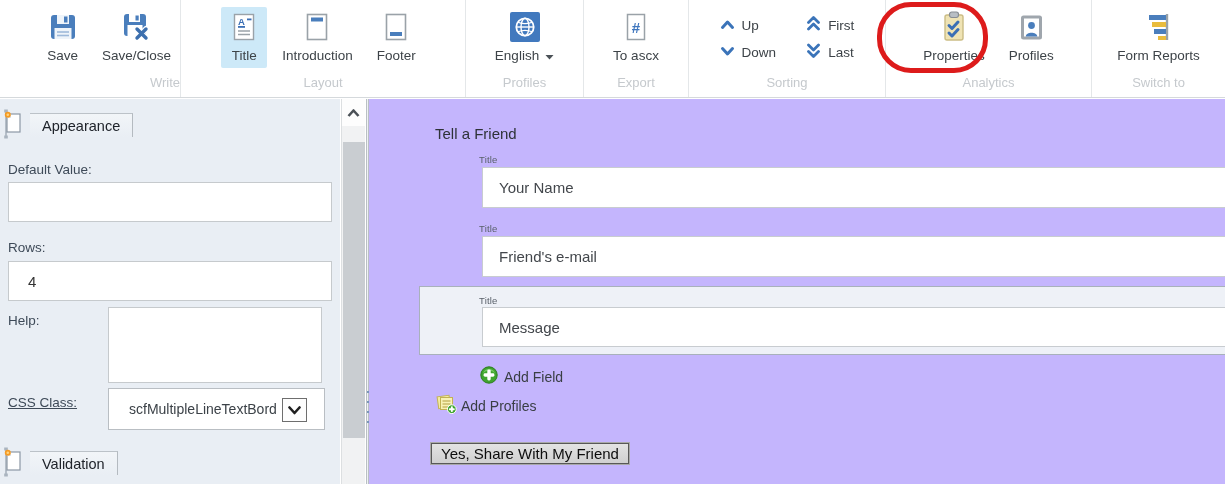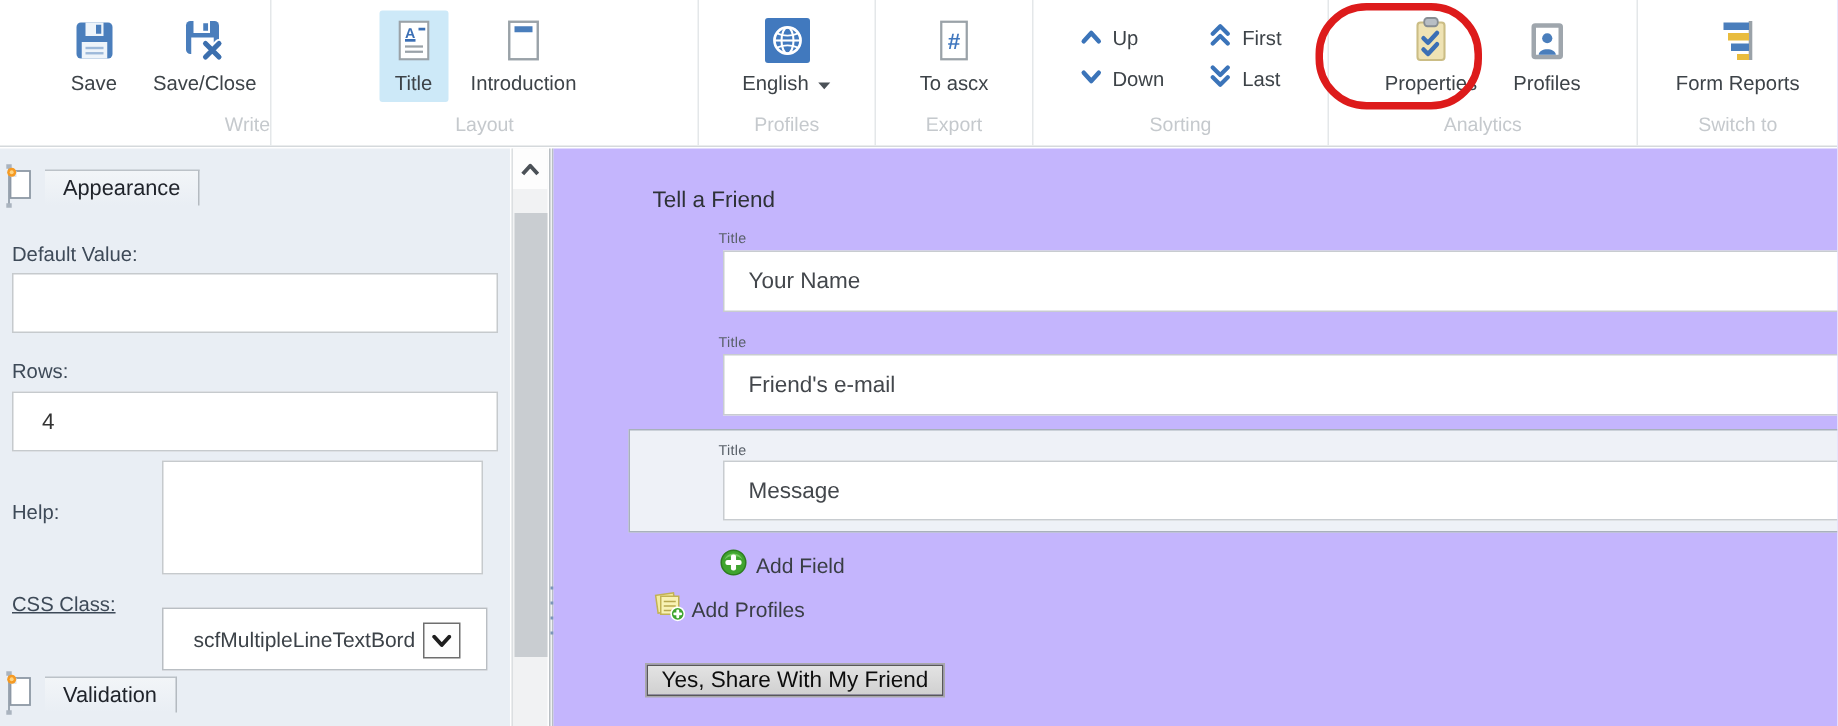--- a/index.html
+++ b/index.html
@@ -33,26 +33,26 @@
   .sec-head.validation { top:348px; left:2px; }
   .sec-title { font-size:14.5px; font-weight:normal; color:#20242b; padding:4px 12px 3px;
                border-top:1px solid #bcc2c8; border-right:1px solid #b4bac0; margin-top:4px;
                background:linear-gradient(#f2f5f8, #e9eef4); }
   .side-label { position:absolute; left:8px; font-size:13.5px; color:#3e4a58; }
   .side-input { position:absolute; left:8px; width:324px; height:40px; background:#fff;
                 border:1px solid #c6cacd; font-size:15px; color:#333; padding-left:19px;
                 font-family:"Liberation Sans", sans-serif; }
   .lbl-default { top:63px; } .inp-default { top:83px; }
   .lbl-rows { top:141px; } .inp-rows { top:162px; }
-  .lbl-help { top:214px;margin-top:21px; }
+  .lbl-help { top:214px; }
   .inp-help { position:absolute; left:108px; top:208px; width:214px; height:76px; background:#fff;
               border:1px solid #c6cacd; resize:none; font-family:"Liberation Sans", sans-serif; }
   .lbl-css { top:296px;text-decoration:underline; }
   .css-select { position:absolute; left:108px; top:289px; width:217px; height:42px; background:#fff;
-                border:1px solid #b9bec3; overflow:hidden;margin-top:17px; }
+                border:1px solid #b9bec3; overflow:hidden; }
   .css-select-value { position:absolute; left:20px; top:0; width:156px; height:100%; display:flex;
                       align-items:center; font-size:14px; color:#3c4248; white-space:nowrap; overflow:hidden; }
   .dd-btn { position:absolute; right:17px; top:9px; width:25px; height:24px; background:#fdfdfd;
             border:1px solid #6e6e6e; display:flex; align-items:center; justify-content:center; }
 
   
   .vscroll { position:absolute; left:341px; top:99px; bottom:0; width:24px; background:#f1f2f3;
              border-left:1px solid #dcdfe1; }
   .scroll-up { position:absolute; top:0; left:0; width:100%; height:27px; background:#fdfdfd;
                display:flex; align-items:center; justify-content:center; }
@@ -139,20 +139,29 @@
         </div>
         <div class="rbtn">
           <span class="ricon">
             <svg width="28" height="30" viewBox="0 0 28 30">
                 <rect x="4.5" y="2.5" width="19" height="25" fill="#fff" stroke="#9aa2a8" stroke-width="1.6"></rect>
                 <rect x="8" y="5.5" width="12" height="4" fill="#4a7ebc"></rect>
               </svg>
           </span>
           <span class="rlabel">Introduction</span>
         </div>
+        <div class="rbtn">
+          <span class="ricon">
+            <svg width="28" height="30" viewBox="0 0 28 30">
+                <rect x="4.5" y="2.5" width="19" height="25" fill="#fff" stroke="#9aa2a8" stroke-width="1.6"></rect>
+                <rect x="8" y="20" width="12" height="4" fill="#4a7ebc"></rect>
+              </svg>
+          </span>
+          <span class="rlabel">Footer</span>
+        </div>
       </div>
       <div class="rgroup-label">Layout</div>
     </div>
 
     <div class="rgroup g-language">
       <div class="rbtns">
         <div class="rbtn">
           <span class="ricon">
             <svg width="30" height="30" viewBox="0 0 30 30">
                 <rect x="0" y="0" width="30" height="30" rx="2" fill="#4179be"></rect>

